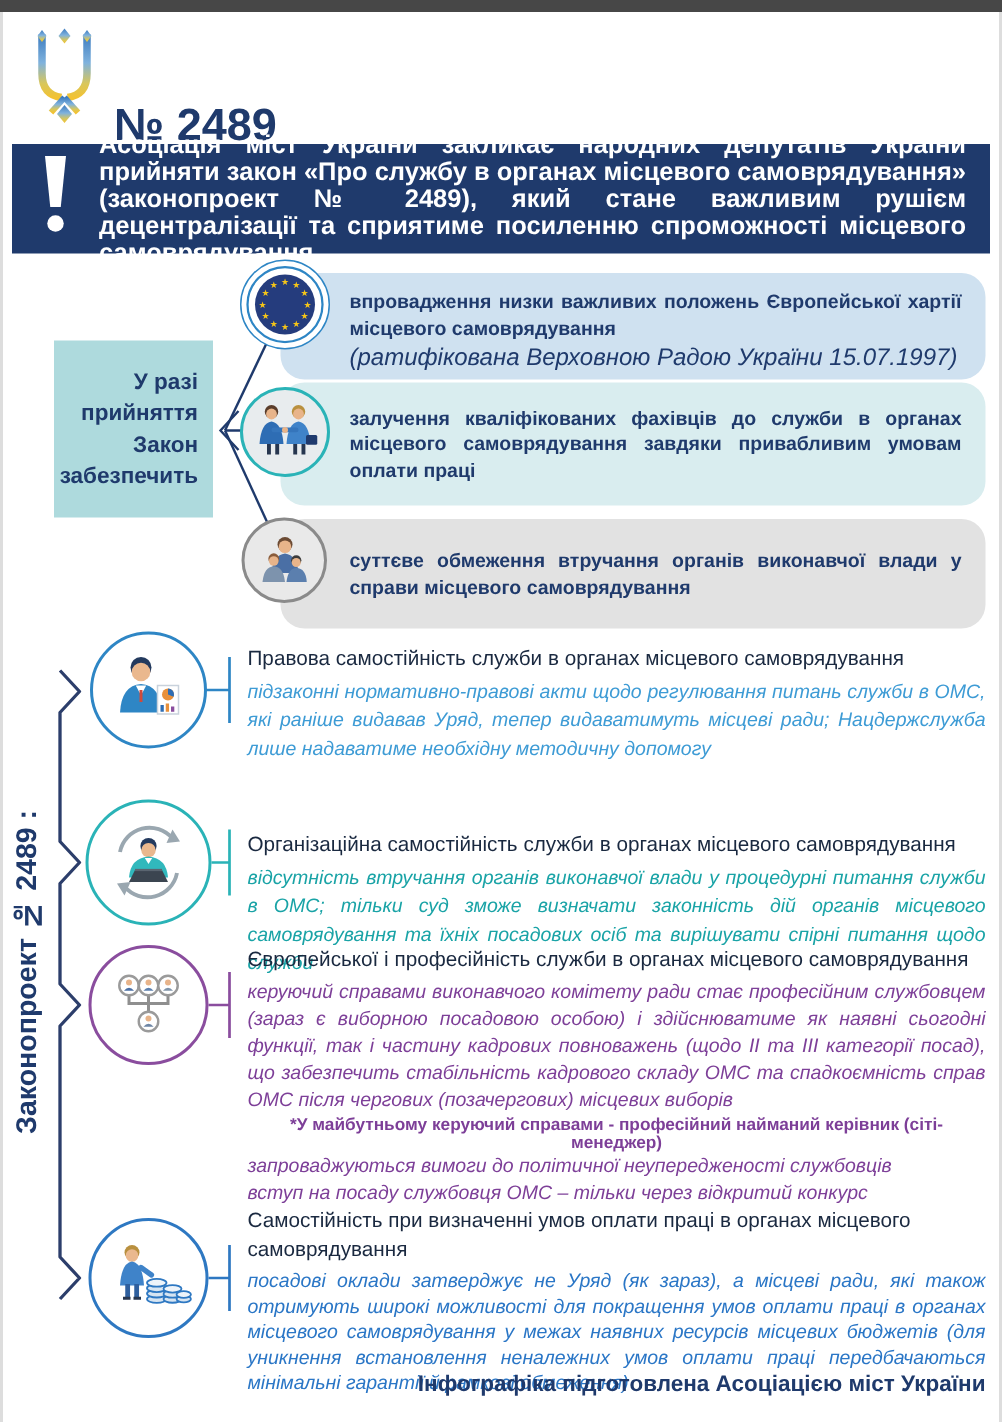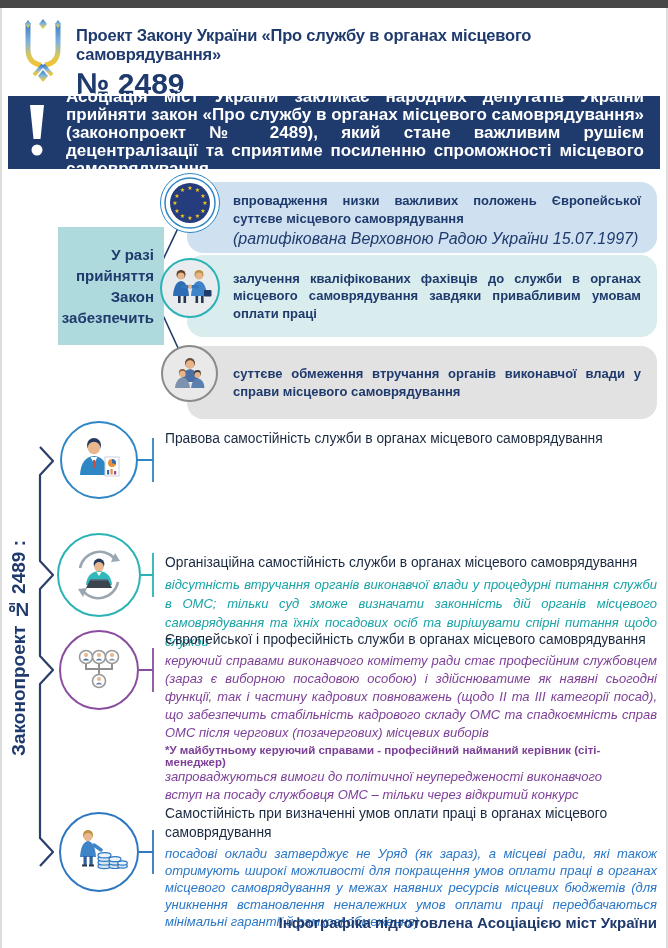--- a/index.html
+++ b/index.html
@@ -15,21 +15,21 @@
   #trident{left:20px;top:18px;}
   #title-line1{left:76px;top:26px;width:586px;font-size:16.5px;font-weight:bold;color:#1f3a6c;letter-spacing:-0.2px;}
   #title-number{left:76px;top:47px;font-size:30px;font-weight:bold;color:#1f3a6c;margin-top:20px;}
   
   #alert-bar{left:8px;top:96px;width:652px;height:73px;background:#1f3a6c;display:flex;align-items:center;box-sizing:border-box;padding:6px 16px 6px 18px;}
   #alert-icon{flex:0 0 24px;margin-right:16px;}
   #alert-text{color:#ffffff;font-size:17px;font-weight:bold;line-height:18px;text-align:justify;}
   
   #lines{left:0;top:0;z-index:1;pointer-events:none;}
   
-  #benefit-intro{left:36px;top:227px;width:106px;height:118px;background:#aedadd;display:flex;align-items:center;justify-content:flex-end;box-sizing:border-box;padding:6px 10px;z-index:2;margin-left:22px;}
+  #benefit-intro{left:36px;top:227px;width:106px;height:118px;background:#aedadd;display:flex;align-items:center;justify-content:flex-end;box-sizing:border-box;padding:6px 10px;z-index:2;}
   #benefit-intro .t{font-size:15px;font-weight:bold;color:#1f3a6c;text-align:right;line-height:21px;}
   .benefit-box{left:187px;width:470px;border-radius:16px;box-sizing:border-box;z-index:2;}
   #benefit-box-1{top:182px;height:71px;background:#cfe1f0;padding:10px 16px 6px 46px;}
   #benefit-box-2{top:255px;height:82px;background:#d9edef;padding:8px 16px 8px 46px;display:flex;flex-direction:column;justify-content:center;}
   #benefit-box-3{top:346px;height:73px;background:#e2e2e2;padding:8px 16px 8px 46px;display:flex;flex-direction:column;justify-content:center;}
   .benefit-text{font-size:13px;font-weight:bold;color:#1f3a6c;line-height:17.5px;text-align:justify;}
   .benefit-note{font-size:16px;font-style:italic;color:#1f3a6c;margin-top:3px;}
   .circle{border-radius:50%;display:flex;align-items:center;justify-content:center;box-sizing:border-box;z-index:3;}
   #circle-eu{left:160px;top:173px;width:60px;height:60px;background:#ffffff;border:1.5px solid #2e86c5;}
   #circle-handshake{left:160px;top:258px;width:60px;height:60px;background:#e8ecee;border:2px solid #2ab3b7;}
@@ -46,21 +46,21 @@
   #section-1{top:429px;}
   #section-2{top:553px;}
   #section-3{top:630px;}
   #section-4{top:804px;}
   .law-title{font-size:13.8px;font-weight:normal;color:#1a2940;line-height:19px;}
   .law-body{margin-top:3px;font-style:italic;font-size:13px;text-align:justify;}
   #section-1 .law-body{color:#3d9bd5;line-height:19px;}
   #section-2 .law-body{color:#19a3a6;line-height:19px;}
   #section-3 .law-body{color:#7d3f98;line-height:18px;}
   #section-4 .law-body{color:#2a76c6;line-height:17px;}
-  .law-note{margin-top:2px;font-size:11.5px;font-weight:bold;color:#7d3f98;text-align:left;}
+  .law-note{margin-top:2px;font-size:11.5px;font-weight:bold;color:#7d3f98;text-align:center;}
   .law-extra{font-style:italic;font-size:13px;color:#7d3f98;line-height:18px;}
   
   #footer-credit{left:200px;top:914px;width:457px;text-align:right;font-size:15px;font-weight:bold;color:#1f3a6c;z-index:2;}
 </style>
 </head>
 <body>
 
 <div id="page">
 
   <div id="top-strip" class="abs"></div>
@@ -83,21 +83,20 @@
       <path d="M23,1 L27,6 L23,11 L19,6 Z" fill="url(#tg)"></path>
       <path d="M8,2 L11,6 L8,10 L5,6 Z" fill="url(#tg)"></path>
       <path d="M38,2 L41,6 L38,10 L35,6 Z" fill="url(#tg)"></path>
       <g stroke="url(#tg)" stroke-width="4" fill="none">
         <path d="M23,47 L14,57"></path>
         <path d="M23,47 L32,57"></path>
       </g>
       <path d="M23,52 L28,58 L23,64 L18,58 Z" fill="url(#tg)"></path>
     </svg>
   </div>
-  <div id="title-line1" class="abs">Проект Закону України «Про службу в органах місцевого самоврядування»</div>
   <div id="title-number" class="abs">№ 2489</div>
 
   <div id="alert-bar" class="abs">
     <div id="alert-icon">
       <svg width="22" height="54" viewBox="0 0 22 54">
         <path d="M4,1 H18 L14.5,35 H7.5 Z" fill="#ffffff"></path>
         <circle cx="11" cy="46" r="5.5" fill="#ffffff"></circle>
       </svg>
     </div>
     <div id="alert-text">Асоціація міст України закликає народних депутатів України прийняти закон «Про службу в органах місцевого самоврядування» (законопроект № 2489), який стане важливим рушієм децентралізації та сприятиме посиленню спроможності місцевого самоврядування</div>
@@ -117,21 +116,21 @@
       <path d="M139,670 H153 M153,648 V692" stroke="#8a4d9e"></path>
       <path d="M139,852 H153 M153,830 V874" stroke="#2e78c2"></path>
     </g>
   </svg>
 
   <div id="benefit-intro" class="abs">
     <div class="t">У разі прийняття Закон забезпечить</div>
   </div>
 
   <div id="benefit-box-1" class="abs benefit-box">
-    <div class="benefit-text">впровадження низки важливих положень Європейської суттєве місцевого самоврядування</div>
+    <div class="benefit-text">впровадження низки важливих положень Європейської хартії місцевого самоврядування</div>
     <div class="benefit-note">(ратифікована Верховною Радою України 15.07.1997)</div>
   </div>
   <div id="benefit-box-3" class="abs benefit-box">
     <div class="benefit-text">суттєве обмеження втручання органів виконавчої влади у справи місцевого самоврядування</div>
   </div>
   <div id="benefit-box-2" class="abs benefit-box">
     <div class="benefit-text">залучення кваліфікованих фахівців до служби в органах місцевого самоврядування завдяки привабливим умовам оплати праці</div>
   </div>
 
   <div id="circle-eu" class="abs circle">
@@ -262,32 +261,33 @@
           <ellipse cx="45" cy="39.6" rx="6" ry="2.5"></ellipse>
         <ellipse cx="45" cy="36.2" rx="6" ry="2.5" fill="#eef4fa"></ellipse>
         <ellipse cx="52.5" cy="43" rx="4.8" ry="2.2"></ellipse>
           <ellipse cx="52.5" cy="40" rx="4.8" ry="2.2" fill="#eef4fa"></ellipse>
       </g>
     </svg>
   </div>
 
   <div id="section-1" class="abs law-section">
     <div class="law-title">Правова самостійність служби в органах місцевого самоврядування</div>
+    <div class="law-body">підзаконні нормативно-правові акти щодо регулювання питань служби в ОМС, які раніше видавав Уряд, тепер видаватимуть місцеві ради; Нацдержслужба лише надаватиме необхідну методичну допомогу</div>
   </div>
 
   <div id="section-2" class="abs law-section">
     <div class="law-title">Організаційна самостійність служби в органах місцевого самоврядування</div>
     <div class="law-body">відсутність втручання органів виконавчої влади у процедурні питання служби в ОМС; тільки суд зможе визначати законність дій органів місцевого самоврядування та їхніх посадових осіб та вирішувати спірні питання щодо служби</div>
   </div>
 
   <div id="section-3" class="abs law-section">
     <div class="law-title">Європейської і професійність служби в органах місцевого самоврядування</div>
     <div class="law-body">керуючий справами виконавчого комітету ради стає професійним службовцем (зараз є виборною посадовою особою) і здійснюватиме як наявні сьогодні функції, так і частину кадрових повноважень (щодо II та III категорії посад), що забезпечить стабільність кадрового складу ОМС та спадкоємність справ ОМС після чергових (позачергових) місцевих виборів</div>
     <div class="law-note">*У майбутньому керуючий справами - професійний найманий керівник (сіті-менеджер)</div>
-    <div class="law-extra">запроваджуються вимоги до політичної неупередженості виконавчого</div>
+    <div class="law-extra">запроваджуються вимоги до політичної неупередженості службовців</div>
     <div class="law-extra">вступ на посаду службовця ОМС – тільки через відкритий конкурс</div>
   </div>
 
   <div id="section-4" class="abs law-section">
     <div class="law-title">Самостійність при визначенні умов оплати праці в органах місцевого самоврядування</div>
     <div class="law-body">посадові оклади затверджує не Уряд (як зараз), а місцеві ради, які також отримують широкі можливості для покращення умов оплати праці в органах місцевого самоврядування у межах наявних ресурсів місцевих бюджетів (для уникнення встановлення неналежних умов оплати праці передбачаються мінімальні гарантії й рамкові обмеження)</div>
   </div>
 
   <div id="footer-credit" class="abs">Інфографіка підготовлена Асоціацією міст України</div>
 

